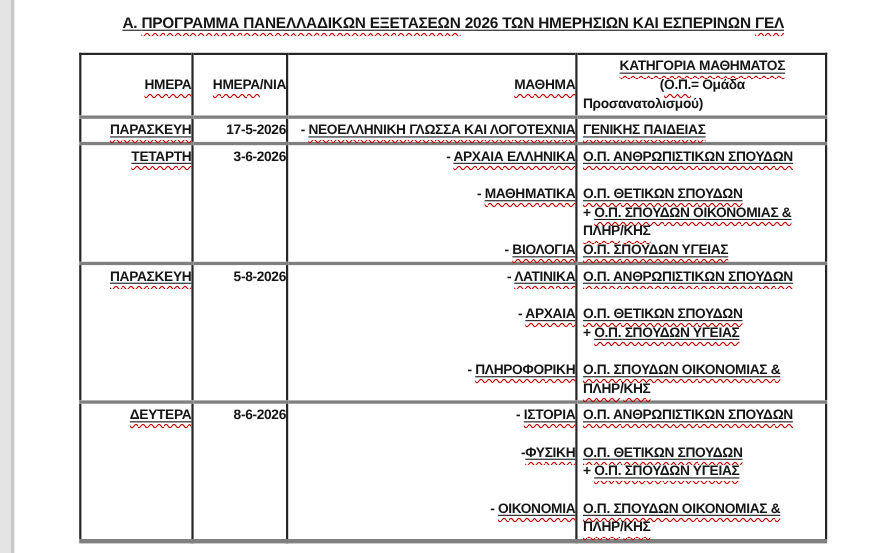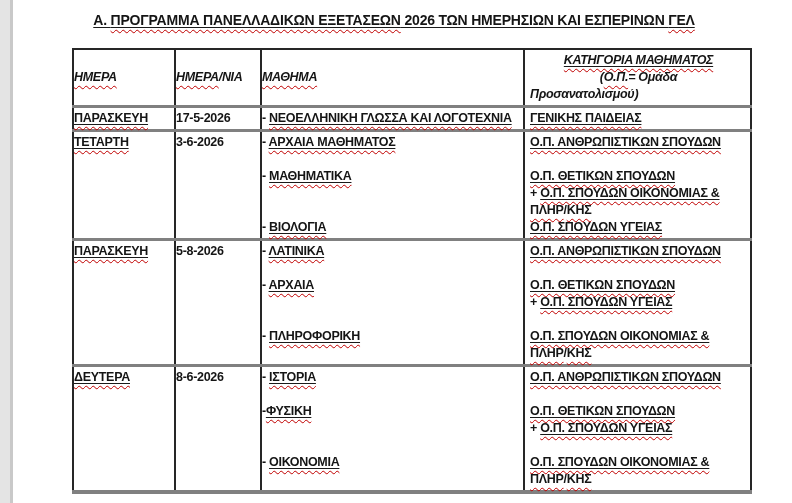--- a/index.html
+++ b/index.html
@@ -9,46 +9,46 @@
     font-family:"Liberation Sans","DejaVu Sans",sans-serif;
     font-weight:bold;color:#151515;
     -webkit-font-smoothing:antialiased;
   }
   .margin-strip{
     position:absolute;left:0;top:0;bottom:0;width:10px;
     background:var(--margin-bg,#e4e4e4);
     border-right:3px solid var(--margin-line,#c9c9c9);
   }
   .doc-title{
-    position:absolute;left:44px;top:12px;width:700px;
+    position:absolute;left:62px;top:12px;width:700px;
     text-align:center;font-size:14px;letter-spacing:-0.2px;
     white-space:nowrap;
   }
   table.sched{
     position:absolute;left:72px;top:48px;
     border-collapse:collapse;table-layout:fixed;
     border:2px solid var(--border-dark,#262626);
     border-bottom:4px solid var(--border-gray,#808080);
   }
   table.sched td{
     border-left:2px solid var(--border-dark,#262626);
     vertical-align:top;
     font-size:12.5px;letter-spacing:-0.3px;
     padding:2px 0;
   }
   table.sched td:first-child{border-left:none;}
   table.sched tr + tr td{border-top:3px solid var(--border-gray,#808080);}
   tr.r-h{height:55px;}
-  tr.r-h td{vertical-align:middle;font-style:italic;}
+  tr.r-h td{vertical-align:middle;}
   tr.r-0{height:24px;}
   tr.r-1{height:106px;}
   tr.r-2{height:123px;}
   tr.r-3{height:123px;}
   .line{min-height:17px;line-height:17px;white-space:nowrap;}
-  .c-day .line,.c-date .line,.c-subj .line,.c-hdr-c .line{text-align:left;}
+  .c-day .line,.c-date .line,.c-subj .line,.c-hdr-c .line{text-align:right;}
   .c-cat{padding-left:5px !important;padding-right:3px !important;}
   .c-cat .line{text-align:left;}
   
   .u{
     text-decoration:underline;
     text-decoration-thickness:1px;
     text-decoration-color:#1a1a1a;
     text-underline-offset:2px;
   }
   
@@ -108,21 +108,21 @@
         </td>
       </tr>
       <tr class="r-1">
         <td class="c-day">
           <div class="line"><span class="u"><span class="s">ΤΕΤΑΡΤΗ</span></span></div>
         </td>
         <td class="c-date">
           <div class="line"><span>3-6-2026</span></div>
         </td>
         <td class="c-subj">
-          <div class="line"><span>- </span><span class="u"><span class="s">ΑΡΧΑΙΑ ΜΑΘΗΜΑΤΟΣ</span></span></div>
+          <div class="line"><span>- </span><span class="u"><span class="s">ΑΡΧΑΙΑ ΕΛΛΗΝΙΚΑ</span></span></div>
           <div class="line">&nbsp;</div>
           <div class="line"><span>- </span><span class="u"><span class="s">ΜΑΘΗΜΑΤΙΚΑ</span></span></div>
           <div class="line">&nbsp;</div>
           <div class="line">&nbsp;</div>
           <div class="line"><span>- </span><span class="u"><span class="s">ΒΙΟΛΟΓΙΑ</span></span></div>
         </td>
         <td class="c-cat">
           <div class="line"><span class="u"><span class="s">Ο.Π. ΑΝΘΡΩΠΙΣΤΙΚΩΝ ΣΠΟΥΔΩΝ</span></span></div>
           <div class="line">&nbsp;</div>
           <div class="line"><span class="u"><span class="s">Ο.Π. ΘΕΤΙΚΩΝ ΣΠΟΥΔΩΝ</span></span></div>

